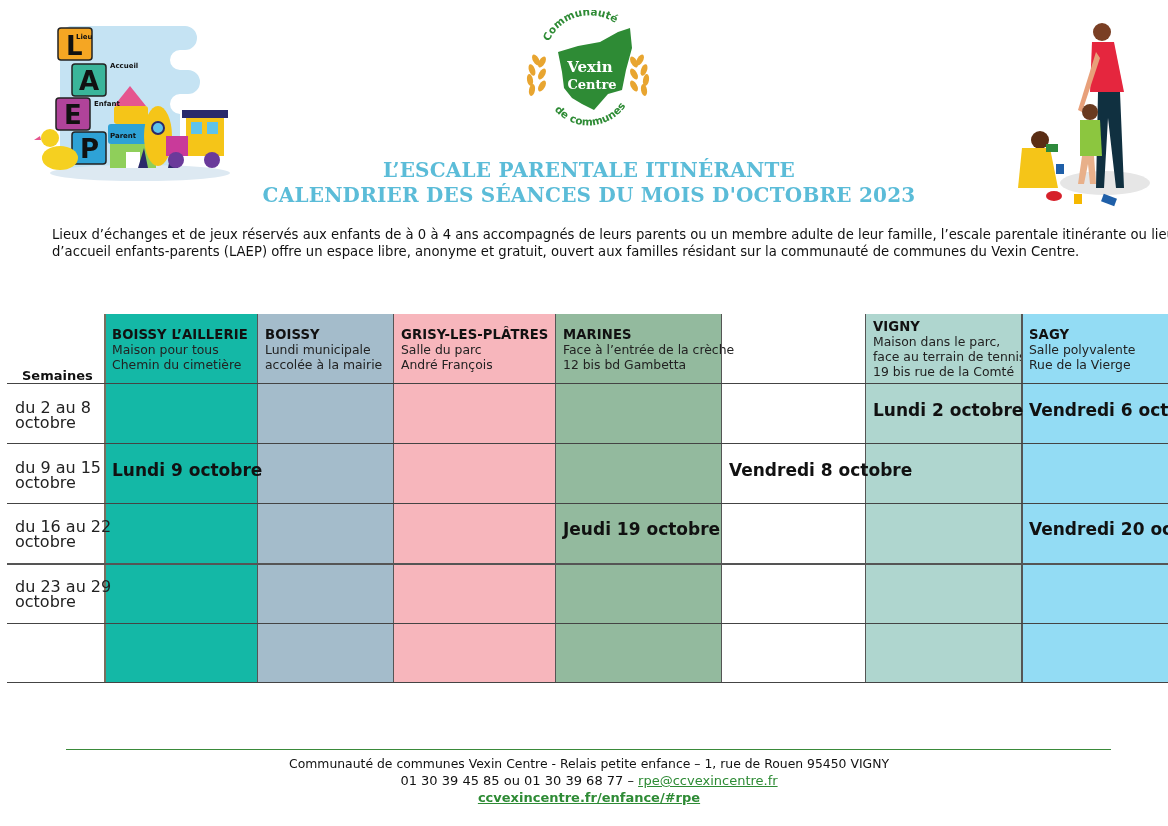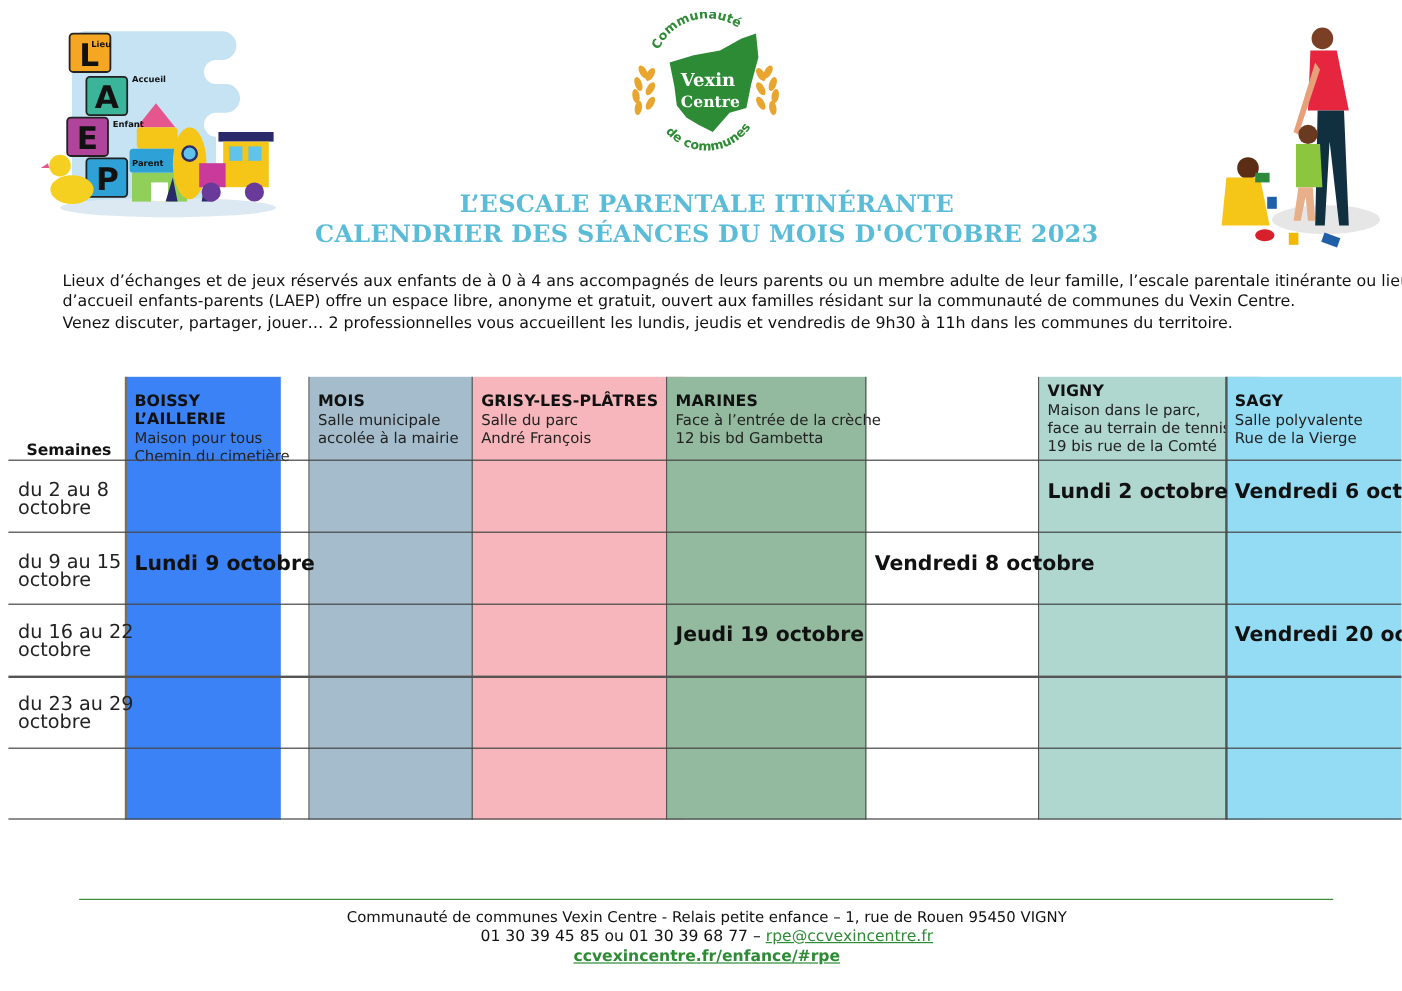--- a/index.html
+++ b/index.html
@@ -145,37 +145,36 @@
     <rect x="92" y="178" width="14" height="8" fill="#1f5fa8" transform="rotate(20 99 182)"></rect>
   </svg>
 </div>
 
 <div id="title1" class="abs title">L’ESCALE PARENTALE ITINÉRANTE</div>
 <div id="title2" class="abs title">CALENDRIER DES SÉANCES DU MOIS D'OCTOBRE 2023</div>
 
 <div id="intro" class="abs">
   <div>Lieux d’échanges et de jeux réservés aux enfants de à 0 à 4 ans accompagnés de leurs parents ou un membre adulte de leur famille, l’escale parentale itinérante ou lieu</div>
   <div>d’accueil enfants-parents (LAEP) offre un espace libre, anonyme et gratuit, ouvert aux familles résidant sur la communauté de communes du Vexin Centre.</div>
-  <div>Venez discuter, partager, jouer… 2 professionnelles vous accueillent les lundis, jeudis et vendredis de 9h30 à 11h dans les communes du territoire.</div>
 </div>
 
 <div id="grid" class="abs">
   <div id="semaines">Semaines</div>
 
-  <div class="col" style="left:98px;width:129px;background:#3b82f6;">
+  <div class="col" style="left:98px;width:129px;background:#14b8a6;padding-left:36px;">
     <div class="hhead" style="position:absolute;left:7px;top:13px;">
       <div class="cname">BOISSY L’AILLERIE</div>
       <div class="csub">Maison pour tous</div>
       <div class="csub">Chemin du cimetière</div>
     </div>
   </div>
   <div class="col" style="left:251px;width:136px;background:#a4bccb;">
     <div class="hhead" style="position:absolute;left:7px;top:13px;">
-      <div class="cname">MOIS</div>
-      <div class="csub">Salle municipale</div>
+      <div class="cname">BOISSY</div>
+      <div class="csub">Lundi municipale</div>
       <div class="csub">accolée à la mairie</div>
     </div>
   </div>
   <div class="col" style="left:387px;width:177px;background:#f7b6bc;">
     <div class="hhead" style="position:absolute;left:7px;top:13px;">
       <div class="cname">GRISY-LES-PLÂTRES</div>
       <div class="csub">Salle du parc</div>
       <div class="csub">André François</div>
     </div>
   </div>

